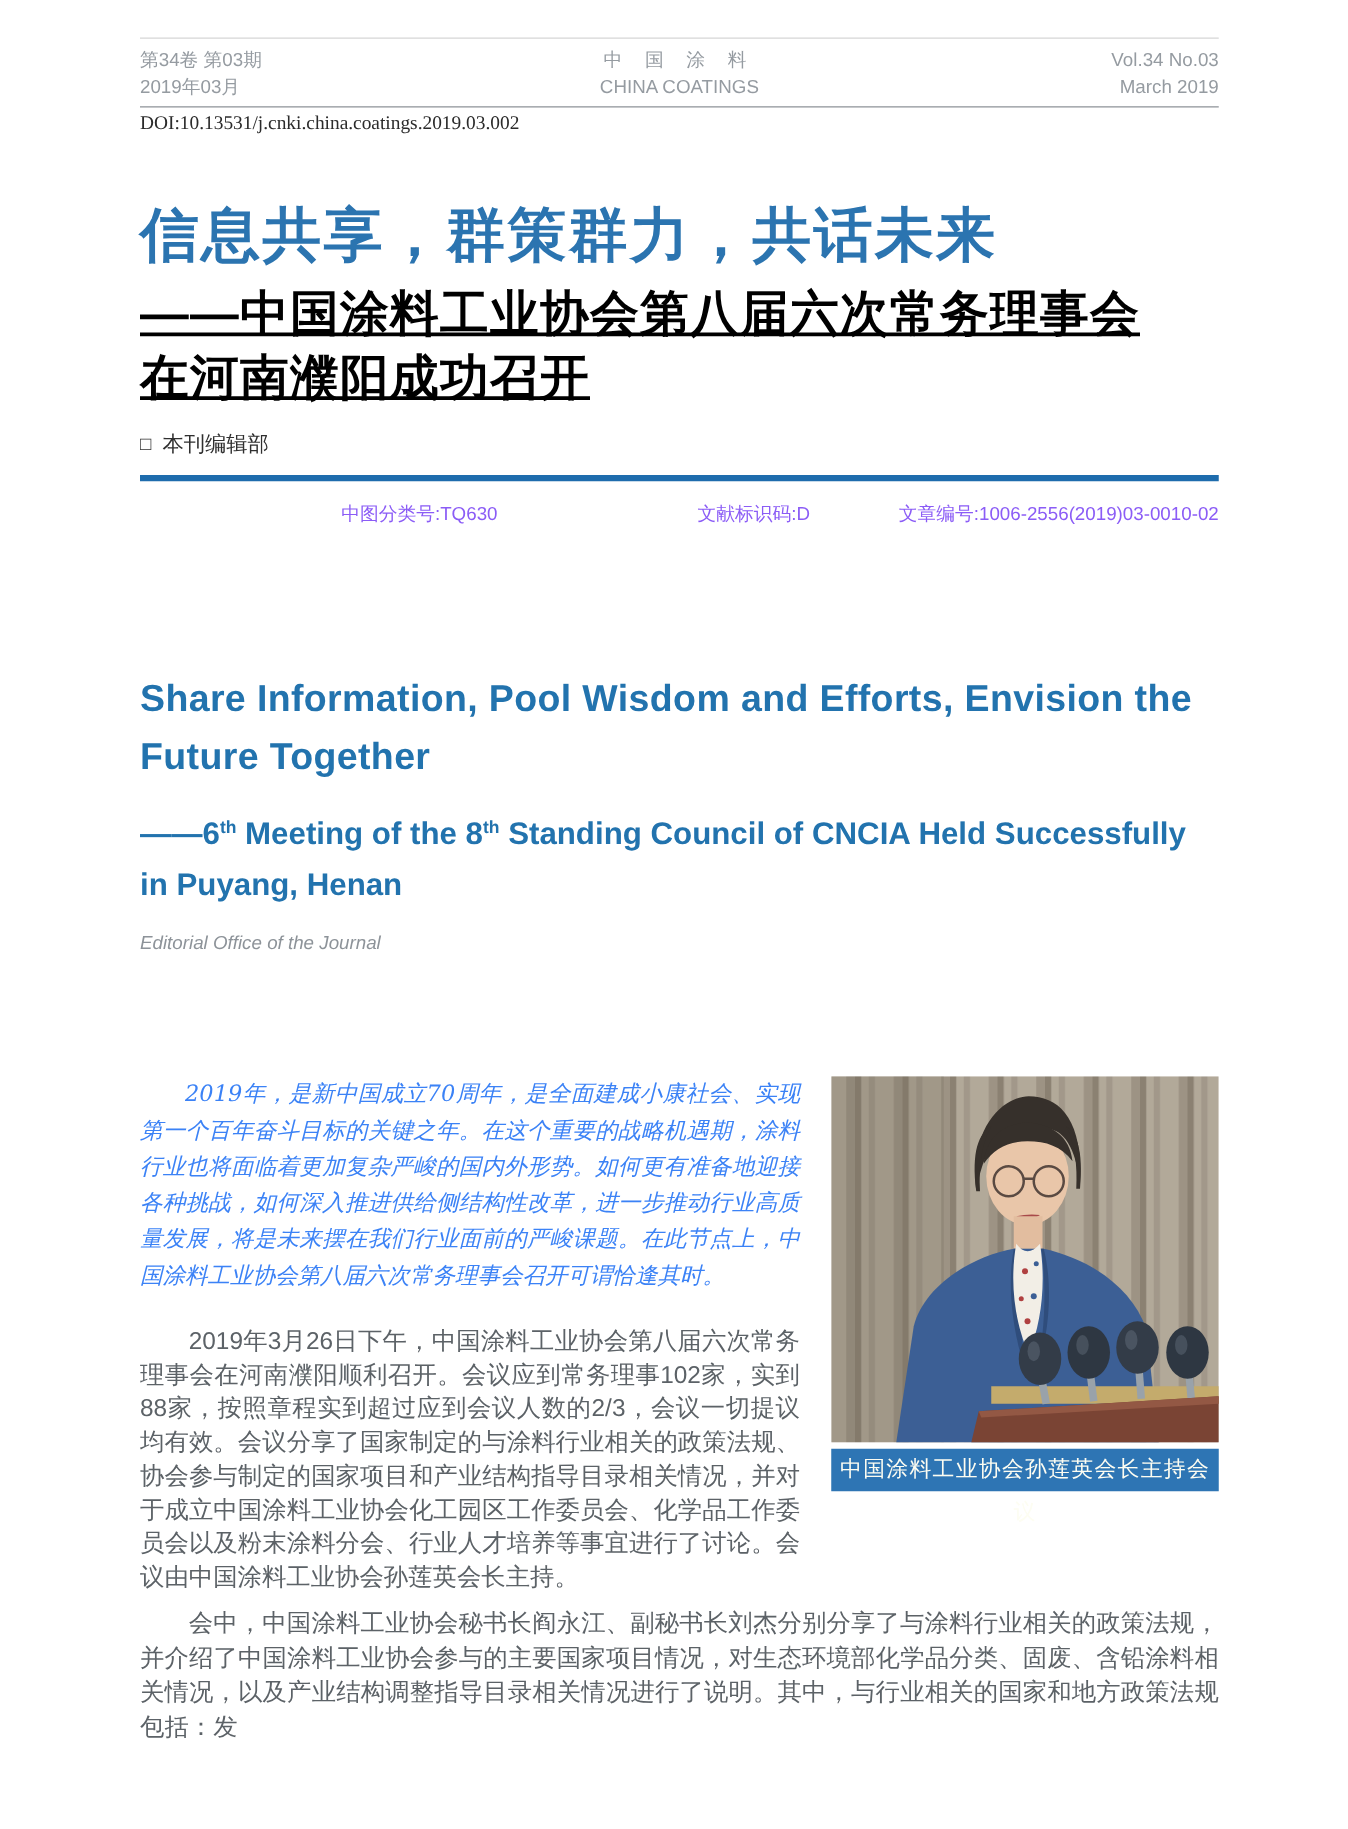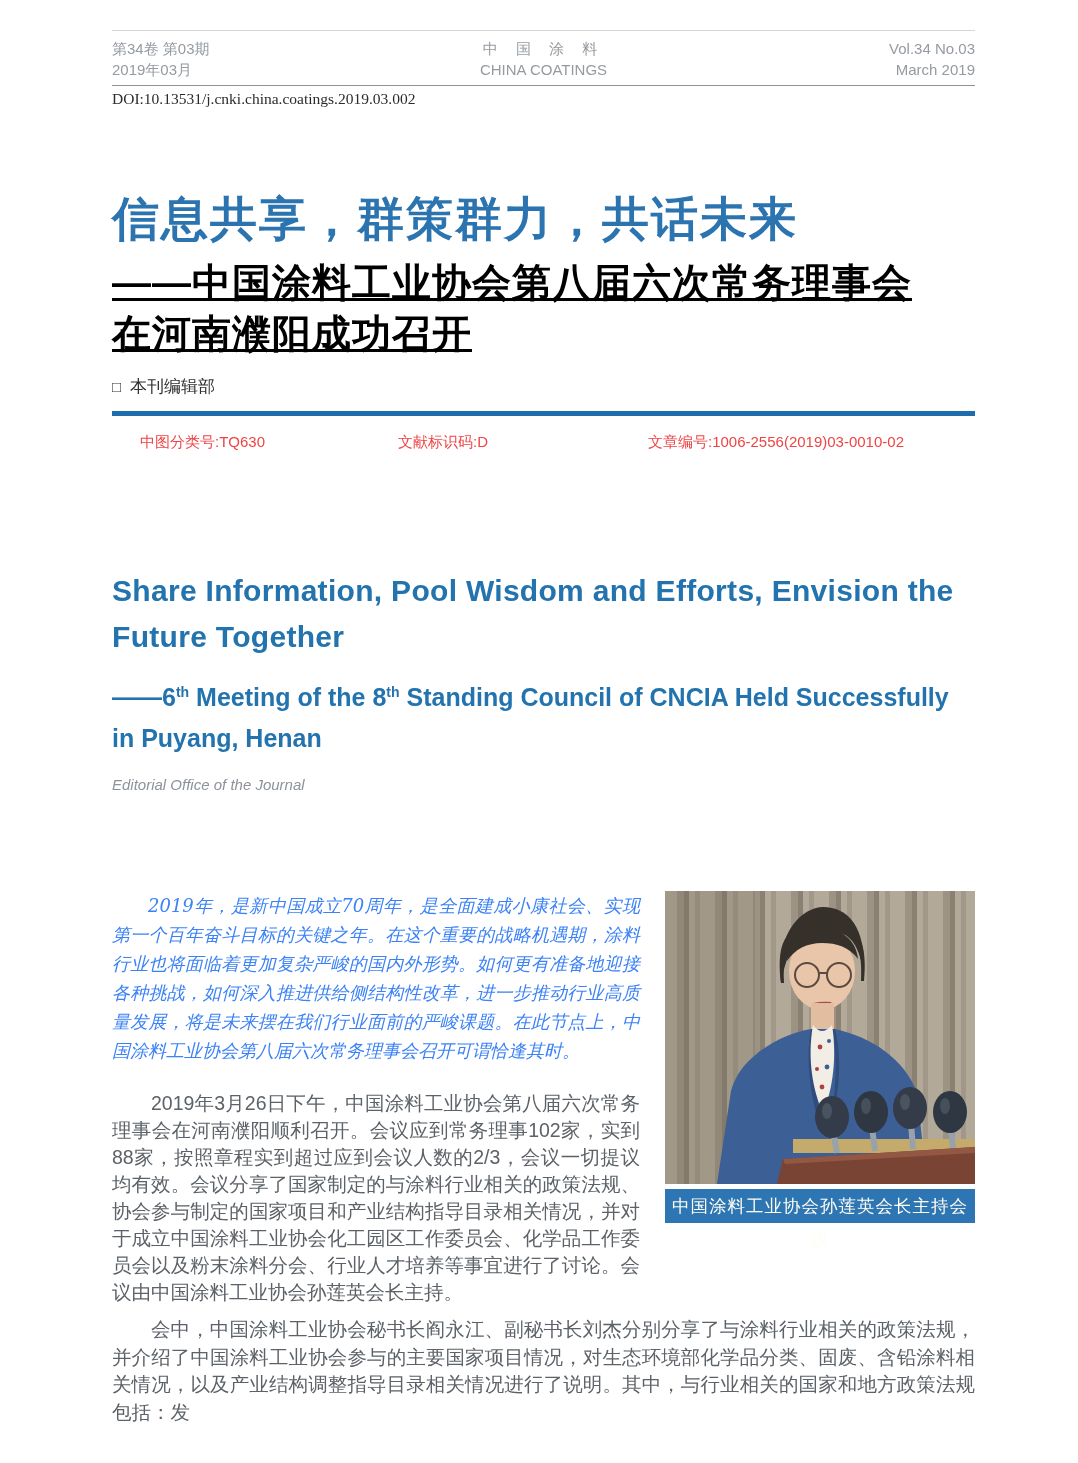--- a/index.html
+++ b/index.html
@@ -16,27 +16,27 @@
   .masthead { display:flex; justify-content:space-between; align-items:flex-start;
     color:#959ba1; font-size:15px; line-height:21px; }
   .mast-left, .mast-right { width:260px; }
   .mast-center { text-align:center; }
   .mast-center .cn { letter-spacing:7px; }
   .mast-right { text-align:right; }
   .mast-rule { border-top:1px solid #8d9298; margin-top:5px; }
   .doi { font-family:"Liberation Serif", serif; color:#2b2b2b; font-size:15.5px; margin-top:4px; }
 
   
-  .title-block { margin-top:83px; }
+  .title-block { margin-top:52px; }
   .cn-title { color:#2b74b0; font-size:47px; font-weight:900; letter-spacing:2px; line-height:56px; }
   .cn-sub { color:#000000; font-size:39px; font-weight:900; line-height:51px; margin-top:10px; letter-spacing:1px;text-decoration:underline; }
   .author-cn { margin-top:16px; font-size:17px; color:#2f2f2f; display:flex; align-items:center; }
   .author-cn .square { font-size:15px; margin-right:9px; color:#2f2f2f; }
   .blue-rule { height:5px; background:#1e6cad; margin-top:13px; }
-  .meta-row { margin-top:17px; color:#ef4444; font-size:15px; display:flex; }
+  .meta-row { margin-top:17px; color:#8b5cf6; font-size:15px; display:flex;text-align:right; }
   .meta-row .m1 { margin-left:28px; width:258px; }
   .meta-row .m2 { width:250px; }
   .meta-row .m3 { flex:1; }
 
   
   .en-block { margin-top:116px; }
   .en-title { color:#2273ae; font-size:30px; font-weight:bold; line-height:46px; letter-spacing:.3px; }
   .en-sub { color:#2273ae; font-size:25px; font-weight:bold; line-height:41px; margin-top:12px; }
   .en-sub sup { font-size:14px;margin-top:27px; }
   .author-en { color:#8d9399; font-size:15px; margin-top:17px;font-style:italic; }

